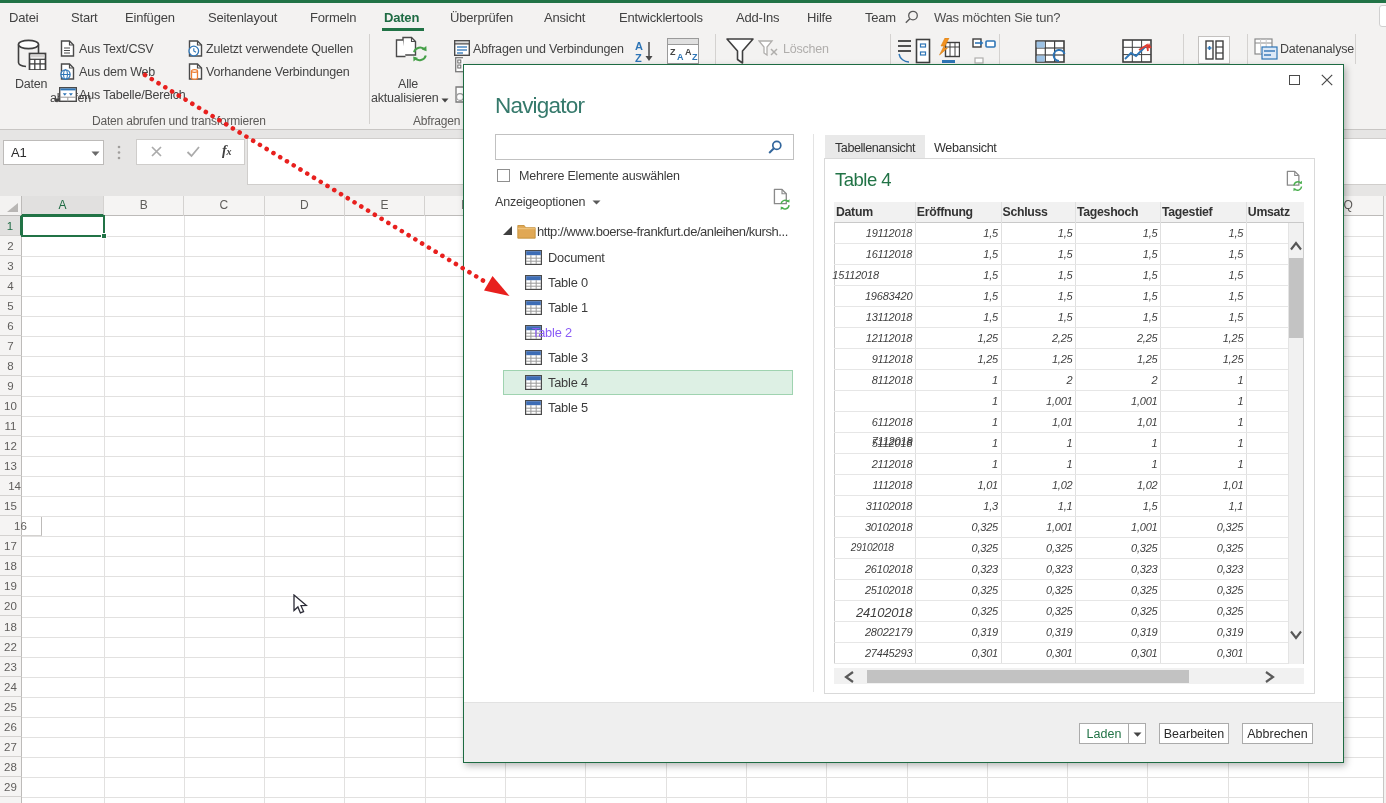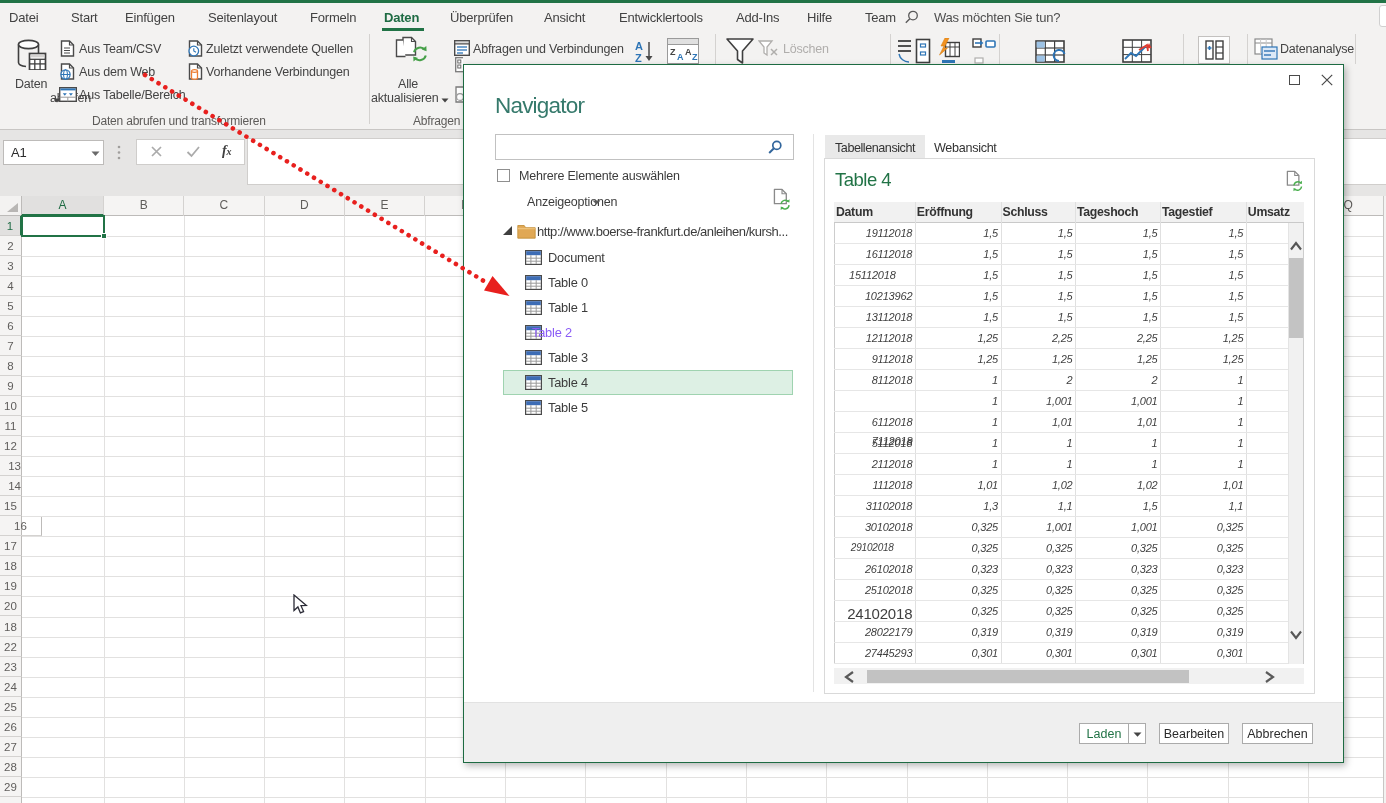--- a/index.html
+++ b/index.html
@@ -48,21 +48,21 @@
 <svg class="abs" style="left:53px;top:97.5px" width="8" height="5">
     <path d="M0.5 0.5 h7 L4 4.4 z" fill="#444"></path>
   </svg>
 <svg class="abs" style="left:60px;top:40px;" width="16" height="17" viewBox="0 0 16 17">
 <path d="M1.5 1 h8 l4 4 v11 h-12 z" fill="#fff" stroke="#4a4a4a" stroke-width="1.4"></path>
 <path d="M9.5 1 v4 h4" fill="none" stroke="#4a4a4a" stroke-width="1.2"></path>
     <line x1="4" y1="8" x2="10" y2="8" stroke="#4a4a4a"></line>
     <line x1="4" y1="10.5" x2="10" y2="10.5" stroke="#4a4a4a"></line>
     <line x1="4" y1="13" x2="10" y2="13" stroke="#4a4a4a"></line>
   </svg>
-<span class="txt" style="left:79px;top:42px;font-size:12.5px;">Aus Team/CSV</span>
+<span class="txt" style="left:79px;top:42px;font-size:12.5px;">Aus Text/CSV</span>
 <svg class="abs" style="left:60px;top:63px;" width="16" height="17" viewBox="0 0 16 17">
 <path d="M1.5 1 h8 l4 4 v11 h-12 z" fill="#fff" stroke="#4a4a4a" stroke-width="1.4"></path>
 <path d="M9.5 1 v4 h4" fill="none" stroke="#4a4a4a" stroke-width="1.2"></path>
     <circle cx="5.5" cy="11.5" r="4.6" fill="#fff" stroke="#2e75b6" stroke-width="1.3"></circle>
     <ellipse cx="5.5" cy="11.5" rx="2" ry="4.6" fill="none" stroke="#2e75b6" stroke-width="1"></ellipse>
     <line x1="1" y1="11.5" x2="10" y2="11.5" stroke="#2e75b6" stroke-width="1"></line>
   </svg>
 <span class="txt" style="left:79px;top:65px;font-size:12.5px;">Aus dem Web</span>
 <svg class="abs" style="left:59px;top:87px;" width="18" height="15" viewBox="0 0 18 15">
 <rect x="0.7" y="0.7" width="16.6" height="13.6" fill="#fff" stroke="#4a4a4a" stroke-width="1.4"></rect>
@@ -260,21 +260,21 @@
 <div style="position:absolute;left:0;top:255.6px;width:22px;height:20.05px;background:transparent;border-right:1px solid #bdbbb9;border-bottom:1px solid #d4d2d0;line-height:20.05px;text-align:center;font-size:11.5px;color:#5f5d5b;">3</div>
 <div style="position:absolute;left:0;top:275.7px;width:22px;height:20.05px;background:transparent;border-right:1px solid #bdbbb9;border-bottom:1px solid #d4d2d0;line-height:20.05px;text-align:center;font-size:11.5px;color:#5f5d5b;">4</div>
 <div style="position:absolute;left:0;top:295.7px;width:22px;height:20.05px;background:transparent;border-right:1px solid #bdbbb9;border-bottom:1px solid #d4d2d0;line-height:20.05px;text-align:center;font-size:11.5px;color:#5f5d5b;">5</div>
 <div style="position:absolute;left:0;top:315.8px;width:22px;height:20.05px;background:transparent;border-right:1px solid #bdbbb9;border-bottom:1px solid #d4d2d0;line-height:20.05px;text-align:center;font-size:11.5px;color:#5f5d5b;">6</div>
 <div style="position:absolute;left:0;top:335.8px;width:22px;height:20.05px;background:transparent;border-right:1px solid #bdbbb9;border-bottom:1px solid #d4d2d0;line-height:20.05px;text-align:center;font-size:11.5px;color:#5f5d5b;">7</div>
 <div style="position:absolute;left:0;top:355.9px;width:22px;height:20.05px;background:transparent;border-right:1px solid #bdbbb9;border-bottom:1px solid #d4d2d0;line-height:20.05px;text-align:center;font-size:11.5px;color:#5f5d5b;">8</div>
 <div style="position:absolute;left:0;top:375.9px;width:22px;height:20.05px;background:transparent;border-right:1px solid #bdbbb9;border-bottom:1px solid #d4d2d0;line-height:20.05px;text-align:center;font-size:11.5px;color:#5f5d5b;">9</div>
 <div style="position:absolute;left:0;top:396.0px;width:22px;height:20.05px;background:transparent;border-right:1px solid #bdbbb9;border-bottom:1px solid #d4d2d0;line-height:20.05px;text-align:center;font-size:11.5px;color:#5f5d5b;">10</div>
 <div style="position:absolute;left:0;top:416.0px;width:22px;height:20.05px;background:transparent;border-right:1px solid #bdbbb9;border-bottom:1px solid #d4d2d0;line-height:20.05px;text-align:center;font-size:11.5px;color:#5f5d5b;">11</div>
 <div style="position:absolute;left:0;top:436.1px;width:22px;height:20.05px;background:transparent;border-right:1px solid #bdbbb9;border-bottom:1px solid #d4d2d0;line-height:20.05px;text-align:center;font-size:11.5px;color:#5f5d5b;">12</div>
-<div style="position:absolute;left:0;top:456.1px;width:22px;height:20.05px;background:transparent;border-right:1px solid #bdbbb9;border-bottom:1px solid #d4d2d0;line-height:20.05px;text-align:right;font-size:11.5px;color:#5f5d5b;">13</div>
+<div style="position:absolute;left:0;top:456.1px;width:22px;height:20.05px;background:transparent;border-right:1px solid #bdbbb9;border-bottom:1px solid #d4d2d0;line-height:20.05px;text-align:center;font-size:11.5px;color:#5f5d5b;">13</div>
 <div style="position:absolute;left:0;top:476.2px;width:22px;height:20.05px;background:transparent;border-right:1px solid #bdbbb9;border-bottom:1px solid #d4d2d0;line-height:20.05px;text-align:right;font-size:11.5px;color:#5f5d5b;">14</div>
 <div style="position:absolute;left:0;top:496.2px;width:22px;height:20.05px;background:transparent;border-right:1px solid #bdbbb9;border-bottom:1px solid #d4d2d0;line-height:20.05px;text-align:center;font-size:11.5px;color:#5f5d5b;">15</div>
 <div style="position:absolute;left:0;top:516.3px;width:42px;height:20.05px;background:transparent;border-right:1px solid #bdbbb9;border-bottom:1px solid #d4d2d0;line-height:20.05px;text-align:center;font-size:11.5px;color:#5f5d5b;">16</div>
 <div style="position:absolute;left:0;top:536.3px;width:22px;height:20.05px;background:transparent;border-right:1px solid #bdbbb9;border-bottom:1px solid #d4d2d0;line-height:20.05px;text-align:center;font-size:11.5px;color:#5f5d5b;">17</div>
 <div style="position:absolute;left:0;top:556.4px;width:22px;height:20.05px;background:transparent;border-right:1px solid #bdbbb9;border-bottom:1px solid #d4d2d0;line-height:20.05px;text-align:center;font-size:11.5px;color:#5f5d5b;">18</div>
 <div style="position:absolute;left:0;top:576.4px;width:22px;height:20.05px;background:transparent;border-right:1px solid #bdbbb9;border-bottom:1px solid #d4d2d0;line-height:20.05px;text-align:center;font-size:11.5px;color:#5f5d5b;">19</div>
 <div style="position:absolute;left:0;top:596.4px;width:22px;height:20.05px;background:transparent;border-right:1px solid #bdbbb9;border-bottom:1px solid #d4d2d0;line-height:20.05px;text-align:center;font-size:11.5px;color:#5f5d5b;">20</div>
 <div style="position:absolute;left:0;top:616.5px;width:22px;height:20.05px;background:transparent;border-right:1px solid #bdbbb9;border-bottom:1px solid #d4d2d0;line-height:20.05px;text-align:center;font-size:11.5px;color:#5f5d5b;">18</div>
 <div style="position:absolute;left:0;top:636.5px;width:22px;height:20.05px;background:transparent;border-right:1px solid #bdbbb9;border-bottom:1px solid #d4d2d0;line-height:20.05px;text-align:center;font-size:11.5px;color:#5f5d5b;">22</div>
 <div style="position:absolute;left:0;top:656.6px;width:22px;height:20.05px;background:transparent;border-right:1px solid #bdbbb9;border-bottom:1px solid #d4d2d0;line-height:20.05px;text-align:center;font-size:11.5px;color:#5f5d5b;">23</div>
@@ -341,21 +341,21 @@
 <path d="M0.8 0.8 L11.2 11.2 M11.2 0.8 L0.8 11.2" stroke="#4a4a4a" stroke-width="1.2"></path>
     </svg>
 <span class="txt" style="left:31px;top:28px;font-size:22.5px;color:#35796b;letter-spacing:-0.8px;">Navigator</span>
 <div style="position:absolute;left:31px;top:69px;width:299px;height:26px;background:#fff;border:1px solid #c1c1c1;"></div>
 <svg class="abs" style="left:303px;top:75px" width="16" height="15" viewBox="0 0 16 15">
 <circle cx="9.8" cy="5.4" r="4" fill="none" stroke="#31659c" stroke-width="1.7"></circle>
 <line x1="6.7" y1="8.5" x2="2.2" y2="13" stroke="#31659c" stroke-width="1.9"></line>
     </svg>
 <div style="position:absolute;left:33px;top:104px;width:13px;height:13px;background:#fff;border:1px solid #8f8f8f;"></div>
 <span class="txt" style="left:55px;top:104px;font-size:12.5px;color:#3c3c3c;">Mehrere Elemente auswählen</span>
-<span class="txt" style="left:31px;top:130px;font-size:12.5px;color:#3c3c3c;margin-left:32px;">Anzeigeoptionen</span>
+<span class="txt" style="left:31px;top:130px;font-size:12.5px;color:#3c3c3c;">Anzeigeoptionen</span>
 <svg class="abs" style="left:128px;top:134.5px" width="9" height="5">
       <path d="M0.5 0.5 h8 L4.5 4.6 z" fill="#5a5a5a"></path>
     </svg>
 <svg class="abs" style="left:309px;top:123px" width="19.0" height="22.799999999999997" viewBox="0 0 20 24">
 <path d="M1.5 1.5 h8 l4.5 4.5 v10.5 h-12.5 z" fill="#fff" stroke="#8a8a8a" stroke-width="1.4" stroke-linejoin="round"></path>
 <path d="M9.5 1.5 v4.5 h4.5" fill="none" stroke="#8a8a8a" stroke-width="1.2"></path>
 <path d="M8.6 16.9 a4.4 4.4 0 0 1 7.8 -2.4" fill="none" stroke="#4caf50" stroke-width="1.5"></path>
 <path d="M17.4 11.8 l-0.1 3.5 l-3.2 -1.2 z" fill="#4caf50"></path>
 <path d="M16.9 18 a4.4 4.4 0 0 1 -7.8 2.4" fill="none" stroke="#4caf50" stroke-width="1.5"></path>
 <path d="M8.1 23.1 l0.1 -3.5 l3.2 1.2 z" fill="#4caf50"></path>
@@ -465,27 +465,27 @@
 <span class="txt" style="left:528.5px;top:162.0px;width:80px;text-align:right;font-size:11px;font-style:italic;color:#3f3f3f;display:inline-block;">1,5</span>
 <span class="txt" style="left:613.5px;top:162.0px;width:80px;text-align:right;font-size:11px;font-style:italic;color:#3f3f3f;display:inline-block;">1,5</span>
 <span class="txt" style="left:699.3px;top:162.0px;width:80px;text-align:right;font-size:11px;font-style:italic;color:#3f3f3f;display:inline-block;">1,5</span>
 <div style="position:absolute;left:370px;top:199.0px;width:454px;height:1px;background:#e6e6e6;"></div>
 <span class="txt" style="left:368.3px;top:183.0px;width:80px;text-align:right;font-size:11px;font-style:italic;color:#3f3f3f;display:inline-block;">16112018</span>
 <span class="txt" style="left:454.0px;top:183.0px;width:80px;text-align:right;font-size:11px;font-style:italic;color:#3f3f3f;display:inline-block;">1,5</span>
 <span class="txt" style="left:528.5px;top:183.0px;width:80px;text-align:right;font-size:11px;font-style:italic;color:#3f3f3f;display:inline-block;">1,5</span>
 <span class="txt" style="left:613.5px;top:183.0px;width:80px;text-align:right;font-size:11px;font-style:italic;color:#3f3f3f;display:inline-block;">1,5</span>
 <span class="txt" style="left:699.3px;top:183.0px;width:80px;text-align:right;font-size:11px;font-style:italic;color:#3f3f3f;display:inline-block;">1,5</span>
 <div style="position:absolute;left:370px;top:220.0px;width:454px;height:1px;background:#e6e6e6;"></div>
-<span class="txt" style="left:368.3px;top:204.0px;width:80px;text-align:center;font-size:11px;font-style:italic;color:#3f3f3f;display:inline-block;">15112018</span>
+<span class="txt" style="left:368.3px;top:204.0px;width:80px;text-align:left;font-size:11px;font-style:italic;color:#3f3f3f;display:inline-block;">15112018</span>
 <span class="txt" style="left:454.0px;top:204.0px;width:80px;text-align:right;font-size:11px;font-style:italic;color:#3f3f3f;display:inline-block;">1,5</span>
 <span class="txt" style="left:528.5px;top:204.0px;width:80px;text-align:right;font-size:11px;font-style:italic;color:#3f3f3f;display:inline-block;">1,5</span>
 <span class="txt" style="left:613.5px;top:204.0px;width:80px;text-align:right;font-size:11px;font-style:italic;color:#3f3f3f;display:inline-block;">1,5</span>
 <span class="txt" style="left:699.3px;top:204.0px;width:80px;text-align:right;font-size:11px;font-style:italic;color:#3f3f3f;display:inline-block;">1,5</span>
 <div style="position:absolute;left:370px;top:241.0px;width:454px;height:1px;background:#e6e6e6;"></div>
-<span class="txt" style="left:368.3px;top:225.0px;width:80px;text-align:right;font-size:11px;font-style:italic;color:#3f3f3f;display:inline-block;">10213962</span>
+<span class="txt" style="left:368.3px;top:225.0px;width:80px;text-align:right;font-size:11px;font-style:italic;color:#3f3f3f;display:inline-block;">19683420</span>
 <span class="txt" style="left:454.0px;top:225.0px;width:80px;text-align:right;font-size:11px;font-style:italic;color:#3f3f3f;display:inline-block;">1,5</span>
 <span class="txt" style="left:528.5px;top:225.0px;width:80px;text-align:right;font-size:11px;font-style:italic;color:#3f3f3f;display:inline-block;">1,5</span>
 <span class="txt" style="left:613.5px;top:225.0px;width:80px;text-align:right;font-size:11px;font-style:italic;color:#3f3f3f;display:inline-block;">1,5</span>
 <span class="txt" style="left:699.3px;top:225.0px;width:80px;text-align:right;font-size:11px;font-style:italic;color:#3f3f3f;display:inline-block;">1,5</span>
 <div style="position:absolute;left:370px;top:262.0px;width:454px;height:1px;background:#e6e6e6;"></div>
 <span class="txt" style="left:368.3px;top:246.0px;width:80px;text-align:right;font-size:11px;font-style:italic;color:#3f3f3f;display:inline-block;">13112018</span>
 <span class="txt" style="left:454.0px;top:246.0px;width:80px;text-align:right;font-size:11px;font-style:italic;color:#3f3f3f;display:inline-block;">1,5</span>
 <span class="txt" style="left:528.5px;top:246.0px;width:80px;text-align:right;font-size:11px;font-style:italic;color:#3f3f3f;display:inline-block;">1,5</span>
 <span class="txt" style="left:613.5px;top:246.0px;width:80px;text-align:right;font-size:11px;font-style:italic;color:#3f3f3f;display:inline-block;">1,5</span>
 <span class="txt" style="left:699.3px;top:246.0px;width:80px;text-align:right;font-size:11px;font-style:italic;color:#3f3f3f;display:inline-block;">1,5</span>
@@ -561,21 +561,21 @@
 <span class="txt" style="left:528.5px;top:498.0px;width:80px;text-align:right;font-size:11px;font-style:italic;color:#3f3f3f;display:inline-block;">0,323</span>
 <span class="txt" style="left:613.5px;top:498.0px;width:80px;text-align:right;font-size:11px;font-style:italic;color:#3f3f3f;display:inline-block;">0,323</span>
 <span class="txt" style="left:699.3px;top:498.0px;width:80px;text-align:right;font-size:11px;font-style:italic;color:#3f3f3f;display:inline-block;">0,323</span>
 <div style="position:absolute;left:370px;top:535.0px;width:454px;height:1px;background:#e6e6e6;"></div>
 <span class="txt" style="left:368.3px;top:519.0px;width:80px;text-align:right;font-size:11px;font-style:italic;color:#3f3f3f;display:inline-block;">25102018</span>
 <span class="txt" style="left:454.0px;top:519.0px;width:80px;text-align:right;font-size:11px;font-style:italic;color:#3f3f3f;display:inline-block;">0,325</span>
 <span class="txt" style="left:528.5px;top:519.0px;width:80px;text-align:right;font-size:11px;font-style:italic;color:#3f3f3f;display:inline-block;">0,325</span>
 <span class="txt" style="left:613.5px;top:519.0px;width:80px;text-align:right;font-size:11px;font-style:italic;color:#3f3f3f;display:inline-block;">0,325</span>
 <span class="txt" style="left:699.3px;top:519.0px;width:80px;text-align:right;font-size:11px;font-style:italic;color:#3f3f3f;display:inline-block;">0,325</span>
 <div style="position:absolute;left:370px;top:556.0px;width:454px;height:1px;background:#e6e6e6;"></div>
-<span class="txt" style="left:368.3px;top:540.0px;width:80px;text-align:right;font-size:15px;color:#3f3f3f;display:inline-block;">24102018</span>
+<span class="txt" style="left:368.3px;top:540.0px;width:80px;text-align:right;font-size:13px;font-style:italic;color:#3f3f3f;display:inline-block;">24102018</span>
 <span class="txt" style="left:454.0px;top:540.0px;width:80px;text-align:right;font-size:11px;font-style:italic;color:#3f3f3f;display:inline-block;">0,325</span>
 <span class="txt" style="left:528.5px;top:540.0px;width:80px;text-align:right;font-size:11px;font-style:italic;color:#3f3f3f;display:inline-block;">0,325</span>
 <span class="txt" style="left:613.5px;top:540.0px;width:80px;text-align:right;font-size:11px;font-style:italic;color:#3f3f3f;display:inline-block;">0,325</span>
 <span class="txt" style="left:699.3px;top:540.0px;width:80px;text-align:right;font-size:11px;font-style:italic;color:#3f3f3f;display:inline-block;">0,325</span>
 <div style="position:absolute;left:370px;top:577.0px;width:454px;height:1px;background:#e6e6e6;"></div>
 <span class="txt" style="left:368.3px;top:561.0px;width:80px;text-align:right;font-size:11px;font-style:italic;color:#3f3f3f;display:inline-block;">28022179</span>
 <span class="txt" style="left:454.0px;top:561.0px;width:80px;text-align:right;font-size:11px;font-style:italic;color:#3f3f3f;display:inline-block;">0,319</span>
 <span class="txt" style="left:528.5px;top:561.0px;width:80px;text-align:right;font-size:11px;font-style:italic;color:#3f3f3f;display:inline-block;">0,319</span>
 <span class="txt" style="left:613.5px;top:561.0px;width:80px;text-align:right;font-size:11px;font-style:italic;color:#3f3f3f;display:inline-block;">0,319</span>
 <span class="txt" style="left:699.3px;top:561.0px;width:80px;text-align:right;font-size:11px;font-style:italic;color:#3f3f3f;display:inline-block;">0,319</span>

